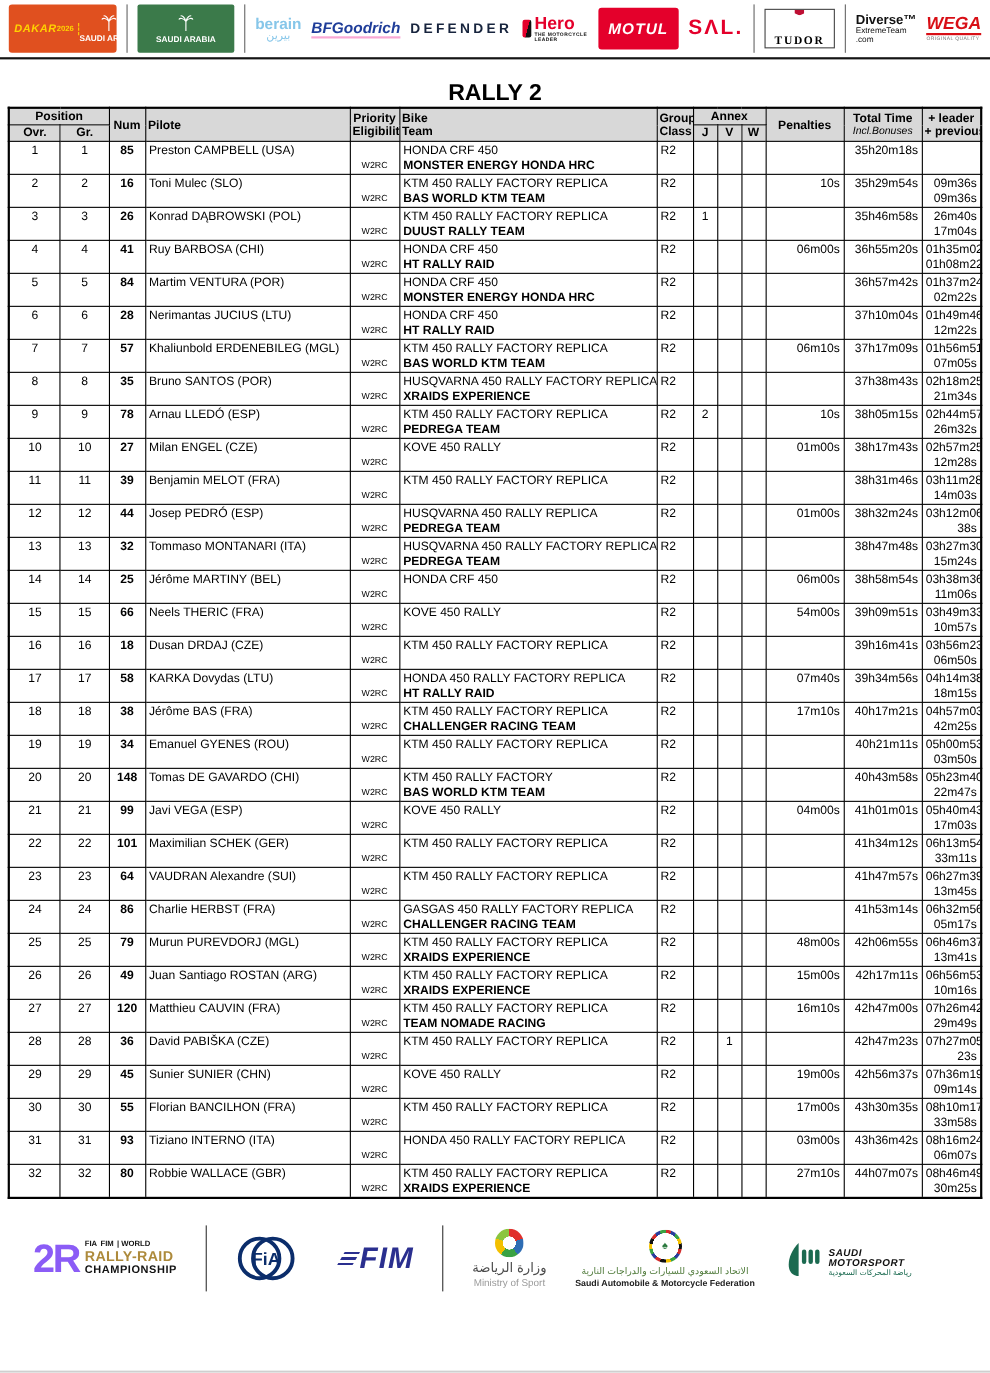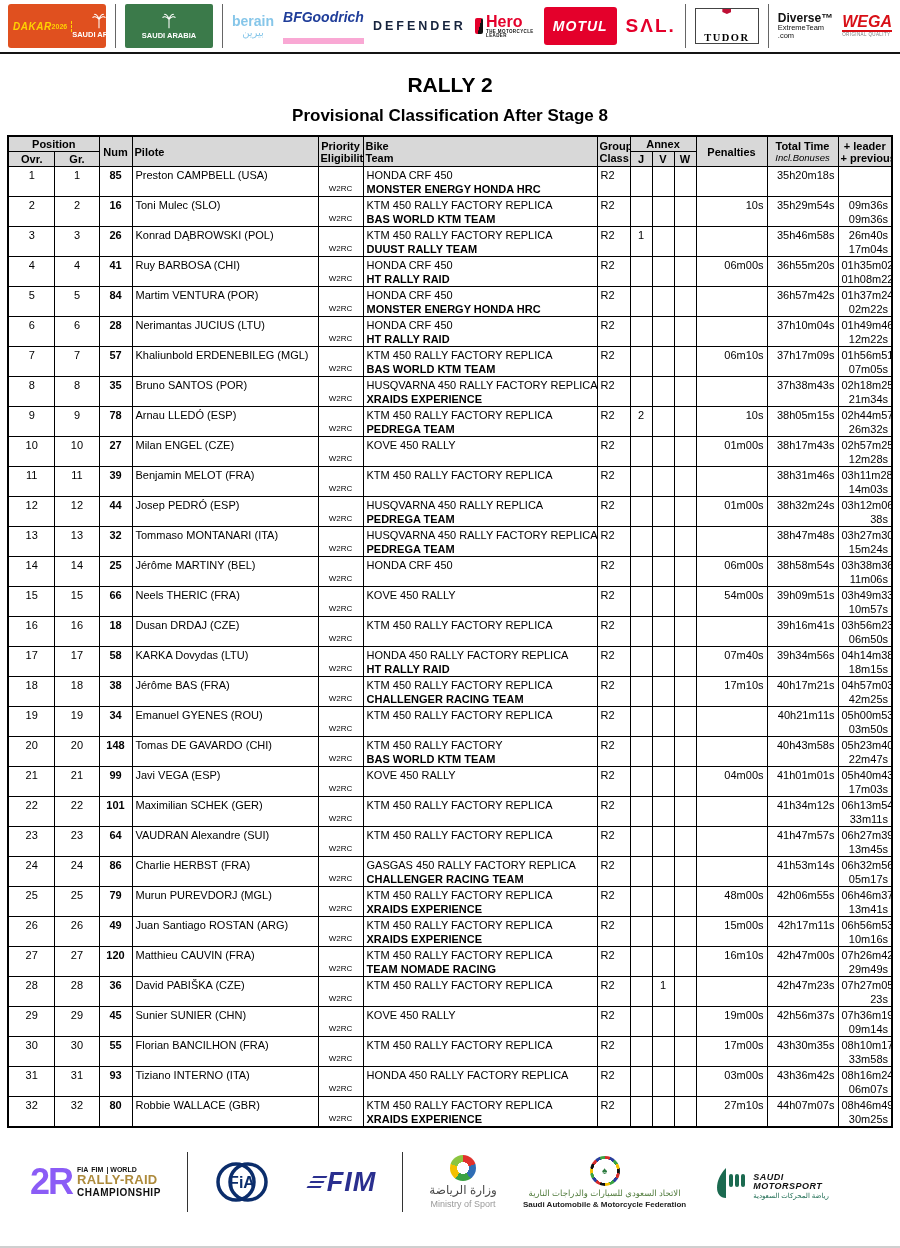--- a/index.html
+++ b/index.html
@@ -14,21 +14,21 @@
   .dakar-left{display:flex;align-items:center;border-right:1px dashed #ffd200;padding-right:4px}
   .dakar-script{color:#ffd200;font-weight:bold;font-style:italic;font-size:10px;letter-spacing:.5px}
   .dakar-year{color:#ffd200;font-weight:bold;font-size:7px}
   .dakar-right{display:flex;flex-direction:column;align-items:center;gap:1px;flex:1}
   .dakar-country{color:#fff;font-weight:bold;font-size:7.5px;white-space:nowrap}
   .ksa-box{width:88px;height:44px;background:#3b7a4a;border-radius:2px;display:flex;flex-direction:column;align-items:center;justify-content:center;gap:2px;flex:0 0 auto}
   .ksa-country{color:#fff;font-weight:bold;font-size:7.5px}
   .berain{display:flex;flex-direction:column;align-items:center;line-height:1}
   .berain-en{color:#86c6e9;font-weight:bold;font-size:14px}
   .berain-ar{color:#86c6e9;font-size:10px}
-  .bfg{color:#1f3d99;font-weight:bold;font-style:italic;font-size:14px;border-bottom:6px solid #f9a8d4;padding-bottom:13px}
+  .bfg{color:#1f3d99;font-weight:bold;font-style:italic;font-size:14px;border-bottom:2px solid #f9a8d4;padding-bottom:0}
   .defender{color:#17243d;font-weight:bold;font-size:12.5px;letter-spacing:3px}
   .hero{display:flex;align-items:center;gap:3px}
   .hero-mark{width:12px;height:16px;background:linear-gradient(105deg,#e4002b 55%,#111 56%);border-radius:2px}
   .hero-txt{display:flex;flex-direction:column;line-height:1}
   .hero-name{color:#e4002b;font-weight:bold;font-size:16px}
   .hero-tag{color:#111;font-size:4.5px;font-weight:bold;letter-spacing:.4px}
   .motul{background:#e4002b;color:#fff;font-weight:bold;font-style:italic;font-size:14px;padding:11px 9px;border-radius:3px;letter-spacing:1px}
   .sal{color:#e4002b;font-weight:bold;font-size:19px;letter-spacing:2px}
   .tudor-box{width:64px;height:36px;border:1px solid #444;display:flex;flex-direction:column;align-items:center;justify-content:center;gap:18px;flex:0 0 auto;background:#fff}
   .tudor-shield{width:9px;height:10px;background:#be0f34;clip-path:polygon(0 0,100% 0,100% 60%,50% 100%,0 60%)}
@@ -140,21 +140,20 @@
       <span class="diverse-2">ExtremeTeam</span>
       <span class="diverse-3">.com</span>
     </div>
     <div class="wega">
       <span class="wega-name">WEGA</span>
       <span class="wega-tag">ORIGINAL QUALITY</span>
     </div>
   </div>
 
   <div class="title">RALLY 2</div>
-  <div class="subtitle">Provisional Classification After Stage 8</div>
 
   <table>
     <colgroup>
       <col style="width:47px">
         <col style="width:44px">
         <col style="width:33px">
         <col style="width:186px">
       <col style="width:45px">
         <col style="width:234px">
         <col style="width:33px">

